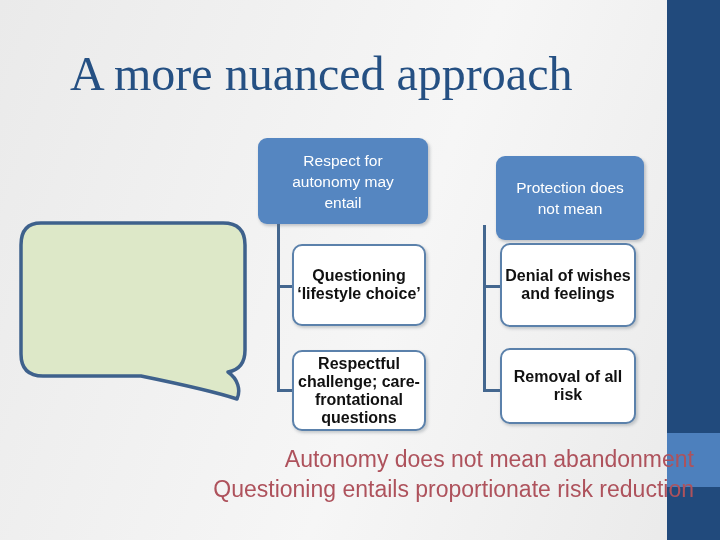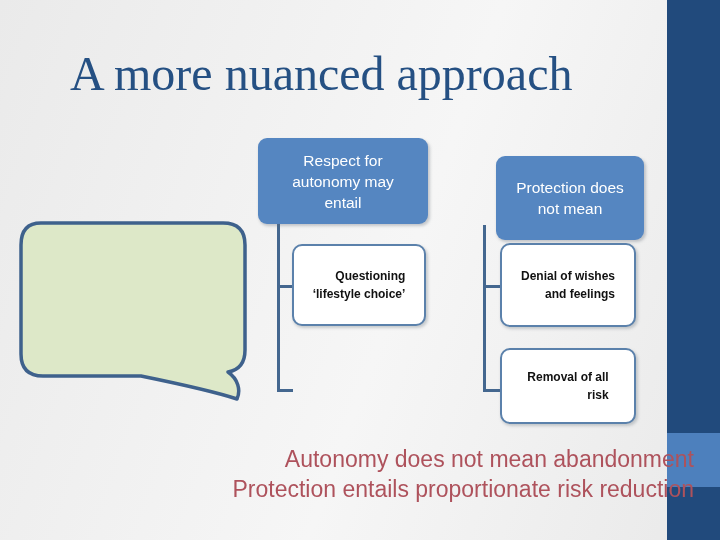--- a/index.html
+++ b/index.html
@@ -45,21 +45,21 @@
     text-align:center;font-size:15.5px;line-height:21px;white-space:pre-line;
     box-shadow:1.5px 2px 3px rgba(100,110,120,0.35);
   }
   .hdr-left{left:258px;top:138px;width:170px;height:86px;}
   .hdr-right{left:464px;top:156px;width:148px;height:84px;margin-left:32px;}
   
   .node{
     position:absolute;border-radius:10px;background:#ffffff;
     border:2px solid #5b81ab;
     display:flex;align-items:center;justify-content:center;
-    text-align:right;font-size:12px;font-weight:bold;line-height:18px;
+    text-align:center;font-size:16px;font-weight:bold;line-height:18px;
     color:#111;white-space:pre-line;
     box-shadow:1.5px 2px 3px rgba(110,120,130,0.35);
     box-sizing:border-box;
   }
   .n1{left:292px;top:244px;width:134px;height:82px;}
   .n2{left:292px;top:350px;width:134px;height:81px;}
   .n3{left:500px;top:243px;width:136px;height:84px;}
   .n4{left:500px;top:348px;width:136px;height:76px;}
   
   .footer{
@@ -102,23 +102,27 @@
   <div class="conn h4s"></div>
 
   <div class="hdr hdr-left">Respect for
 autonomy may
 entail</div>
   <div class="hdr hdr-right">Protection does
 not mean</div>
 
   <div class="node n1">Questioning
 ‘lifestyle choice’</div>
+  <div class="node n2">Respectful
+challenge; care-
+frontational
+questions</div>
   <div class="node n3">Denial of wishes
 and feelings</div>
   <div class="node n4">Removal of all
 risk</div>
 
   <div class="footer">
     <div>Autonomy does not mean abandonment</div>
-    <div>Protection entails proportionate risk reduction</div>
+    <div>Questioning entails proportionate risk reduction</div>
   </div>
 
 </div>
 
 </body></html>

